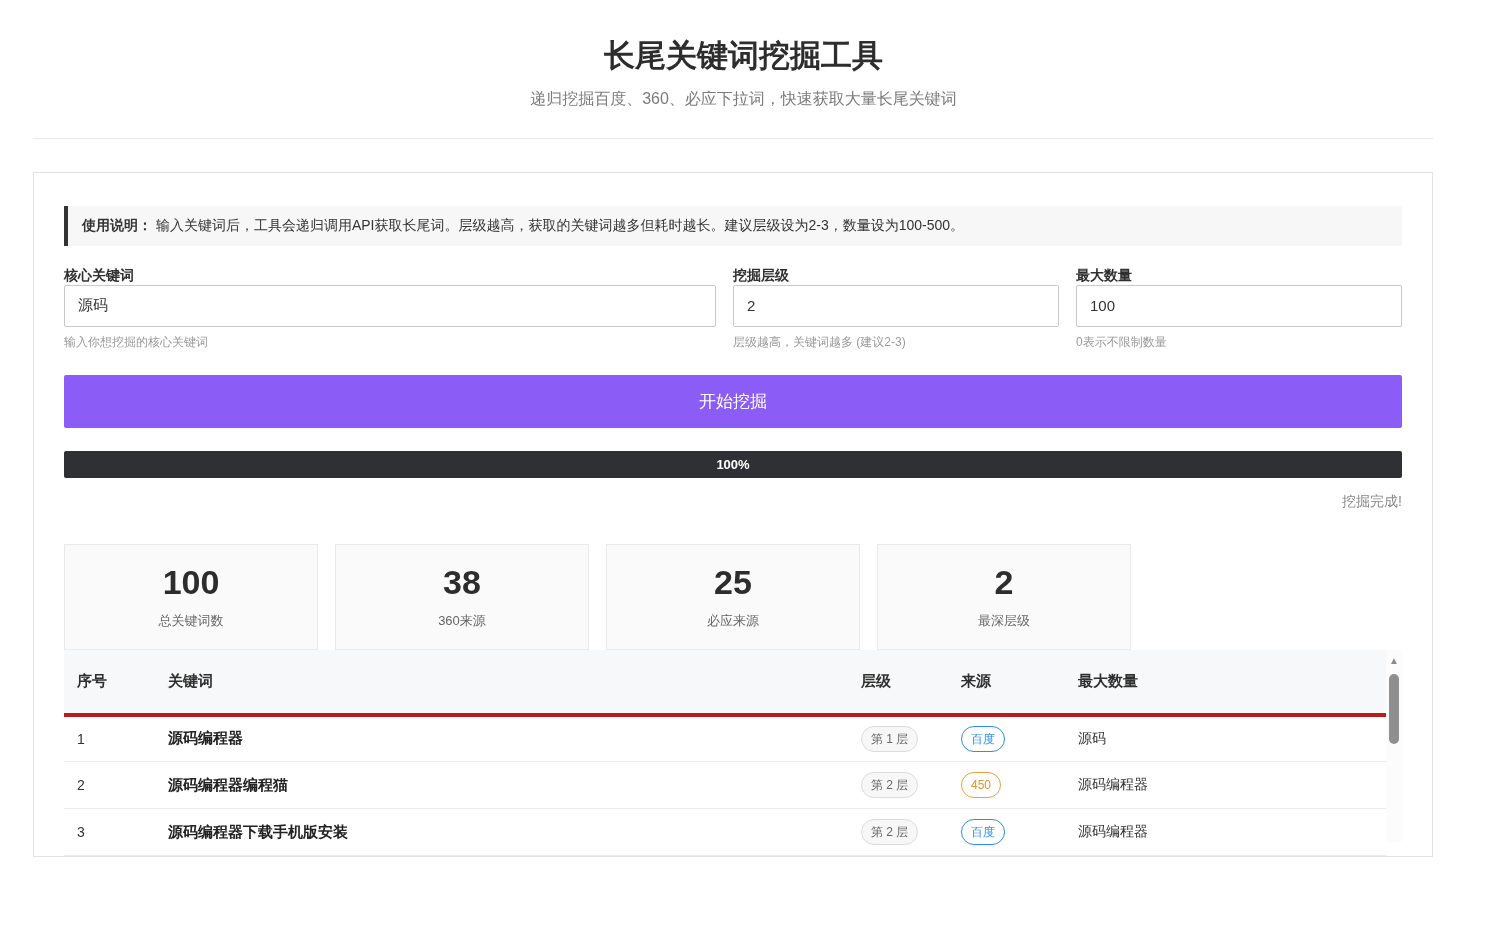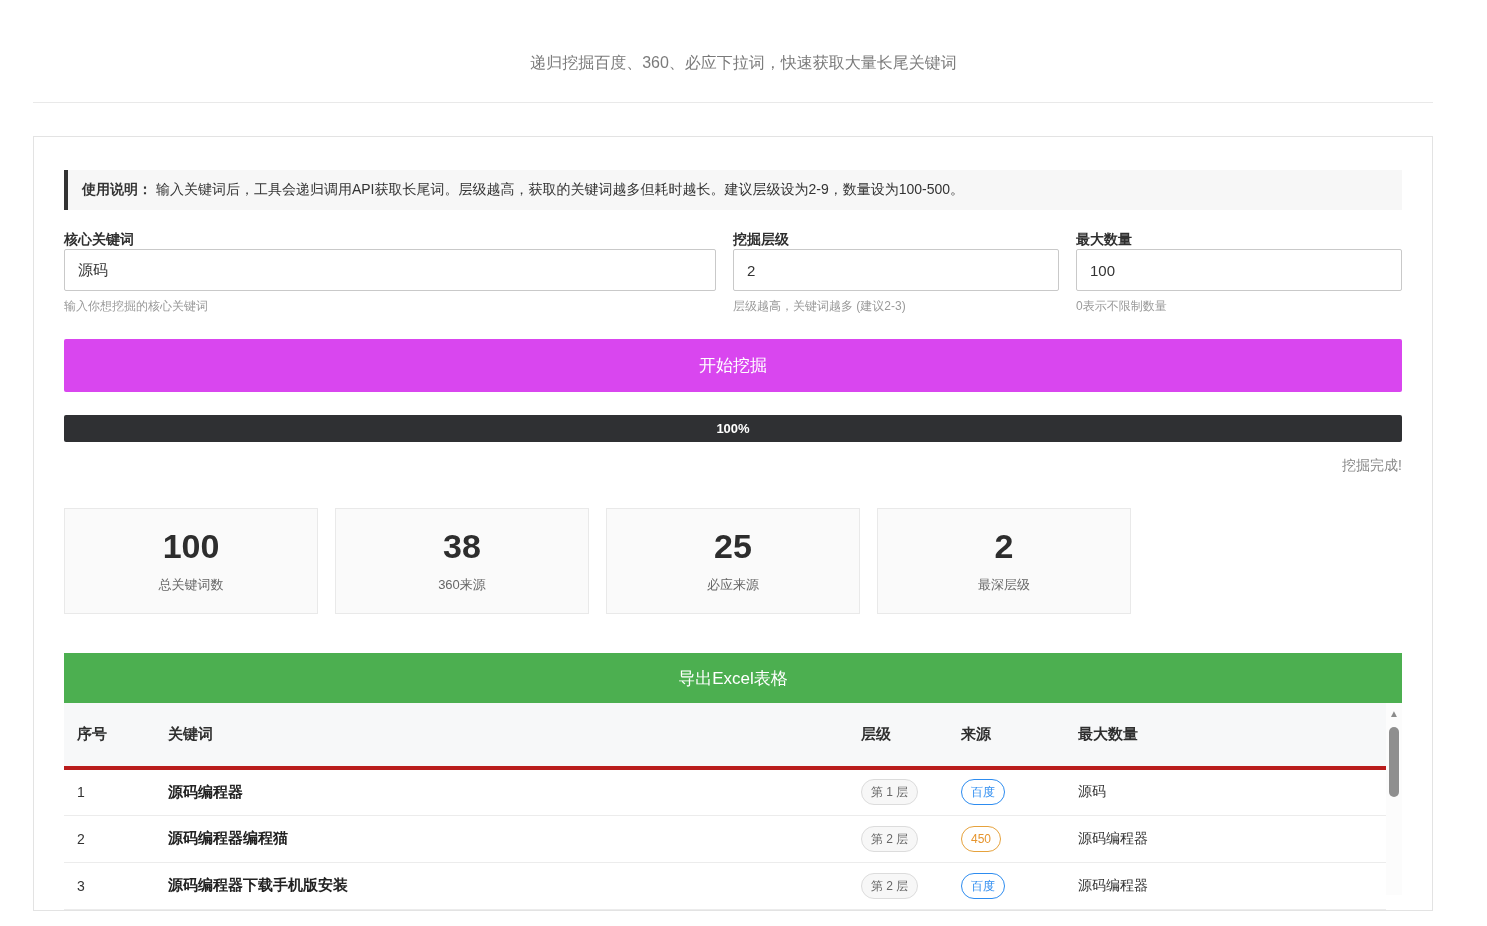--- a/index.html
+++ b/index.html
@@ -47,21 +47,21 @@
     width: 100%; height: 42px;
     border: 1px solid #c9c9c9; border-radius: 2px;
     padding: 0 13px; font-size: 15px; color: #333;
     font-family: inherit; background: #fff; outline: none;
   }
   .field .hint { margin-top: 7px; font-size: 12px; color: #9a9a9a; }
 
   
   .start-btn {
     margin-top: 24px; width: 100%; height: 53px;
-    background: #d946ef; color: #fff; border: none; border-radius: 2px;
+    background: #8b5cf6; color: #fff; border: none; border-radius: 2px;
     font-size: 17px; font-family: inherit; cursor: pointer; display: block;
   }
 
   
   .progress-track {
     margin-top: 23px; width: 100%; height: 27px;
     background: #c4b5fd; border-radius: 2px; overflow: hidden; position: relative;
   }
   .progress-fill {
     height: 100%; background: #2f3033;
@@ -127,29 +127,30 @@
   }
   .scroll-thumb {
     position: absolute; top: 24px; left: 3px; width: 10px; height: 70px;
     background: #8f8f8f; border-radius: 5px; cursor: grab;
   }
 </style>
 </head>
 <body>
 
 <div class="top">
+  <h1>长尾关键词挖掘工具</h1>
   <div class="subtitle">递归挖掘百度、360、必应下拉词，快速获取大量长尾关键词</div>
 </div>
 <div class="top-divider"></div>
 
 <div class="card">
 
   <div class="notice">
     <b>使用说明：</b>
-    <span>输入关键词后，工具会递归调用API获取长尾词。层级越高，获取的关键词越多但耗时越长。建议层级设为2-9，数量设为100-500。</span>
+    <span>输入关键词后，工具会递归调用API获取长尾词。层级越高，获取的关键词越多但耗时越长。建议层级设为2-3，数量设为100-500。</span>
   </div>
 
   <div class="form-row">
     <div class="field">
       <label>核心关键词</label>
       <input type="text" value="源码" style="">
       <div class="hint">输入你想挖掘的核心关键词</div>
     </div>
     <div class="field">
       <label>挖掘层级</label>
@@ -184,21 +185,20 @@
     <div class="stat-card">
       <div class="num">25</div>
       <div class="lbl">必应来源</div>
     </div>
     <div class="stat-card">
       <div class="num">2</div>
       <div class="lbl">最深层级</div>
     </div>
   </div>
 
-  <button class="export-btn">导出Excel表格</button>
 
   <div class="table-area">
     <table>
       <colgroup>
         <col class="c-idx">
           <col class="c-kw">
           <col class="c-lvl">
           <col class="c-src">
           <col>
       </colgroup>

